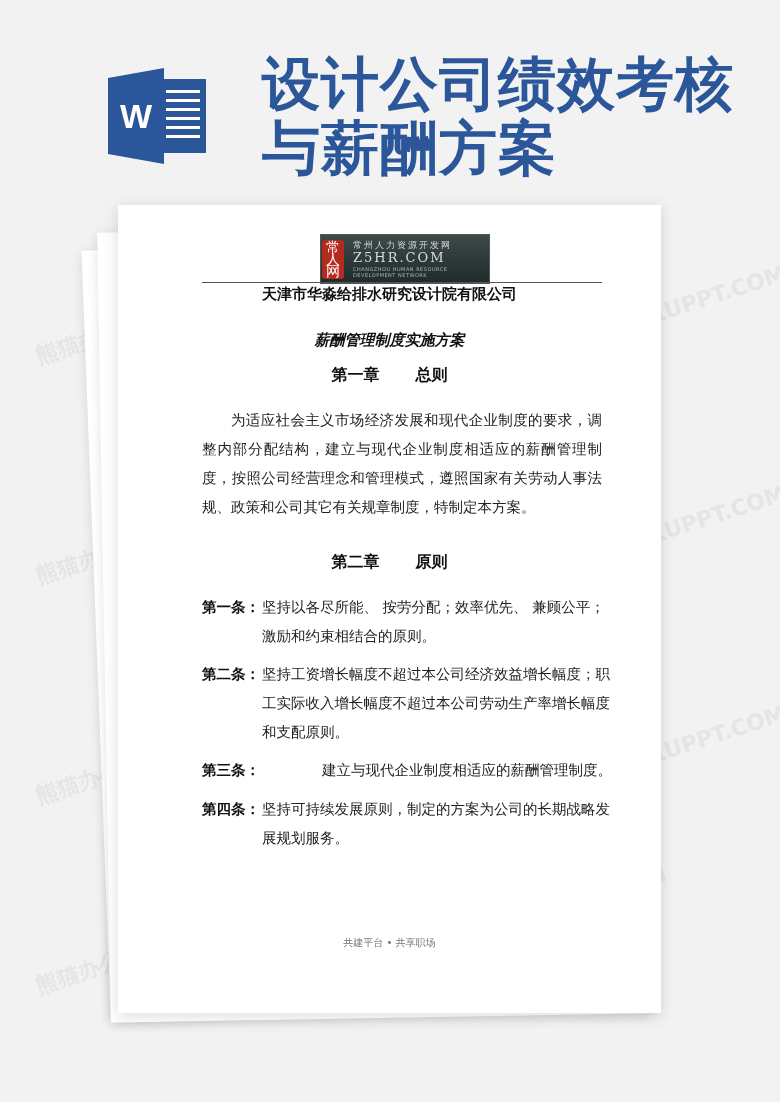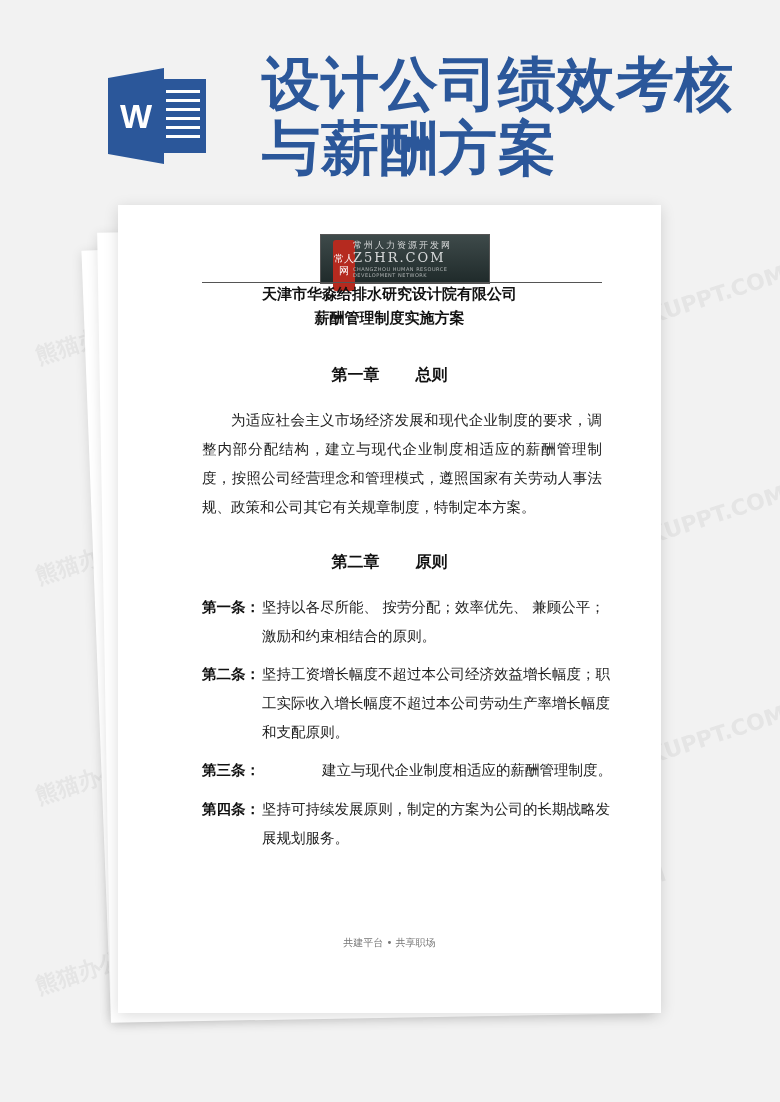--- a/index.html
+++ b/index.html
@@ -26,35 +26,35 @@
   .paper {
     position:absolute; left:118px; top:205px; width:543px; height:808px;
     background:#fff; box-shadow:0 3px 14px rgba(0,0,0,0.14);
   }
   .logo {
     position:absolute; left:202px; top:29px; width:168px; height:48px;
     background:linear-gradient(180deg,#3e4a4a,#1f2a2a);
     border:1px solid #555;
   }
   .logo .seal {
-    position:absolute; left:12px; top:5px; width:22px; height:38px;
-    background:#b52a1f; border-radius:3px; color:#fff; font-size:10px;
-    text-align:center; line-height:12px; padding-top:13px;
+    position:absolute; left:1px; top:5px; width:22px; height:38px;
+    background:#b52a1f; border-radius:3px; color:#fff; font-size:14px;
+    text-align:center; line-height:12px; padding-top:1px;
   }
   .logo .cn { position:absolute; left:32px; top:4px; color:#d8dadb; font-size:9px; letter-spacing:2px; white-space:nowrap; }
   .logo .dom { position:absolute; left:32px; top:15px; color:#d8dadb; font-size:13px; letter-spacing:2px; font-family:"DejaVu Serif", serif; }
   .logo .en { position:absolute; left:32px; top:31px; color:#aeb3b3; font-size:5px; line-height:6px; letter-spacing:0.5px; }
   .header-rule { position:absolute; left:84px; top:77px; width:400px; height:1px; background:#555; }
 
   .org-title, .doc-title, .chapter {
     position:absolute; left:0; width:100%; text-align:center; color:#111;
     font-weight:bold; font-size:15px;
   }
   .org-title { top:80px; }
-  .doc-title { top:104px; }
+  .doc-title { top:126px;font-style:italic; }
   .chapter { font-size:16px; }
   .chapter span.gap { display:inline-block; width:36px; }
   .ch1 { top:160px; }
   .ch2 { top:347px; }
 
   .para {
     position:absolute; left:84px; width:400px; top:201px;
     font-size:14.5px; line-height:29px; color:#222; text-indent:29px; text-align:justify;
   }
   .article {

